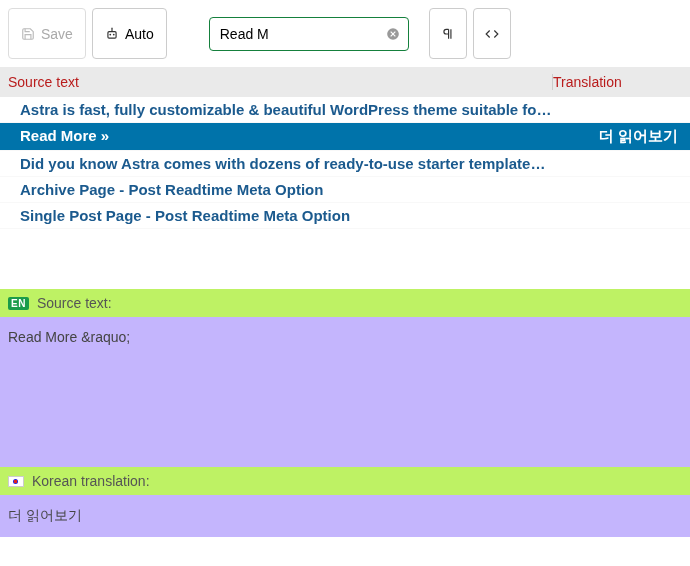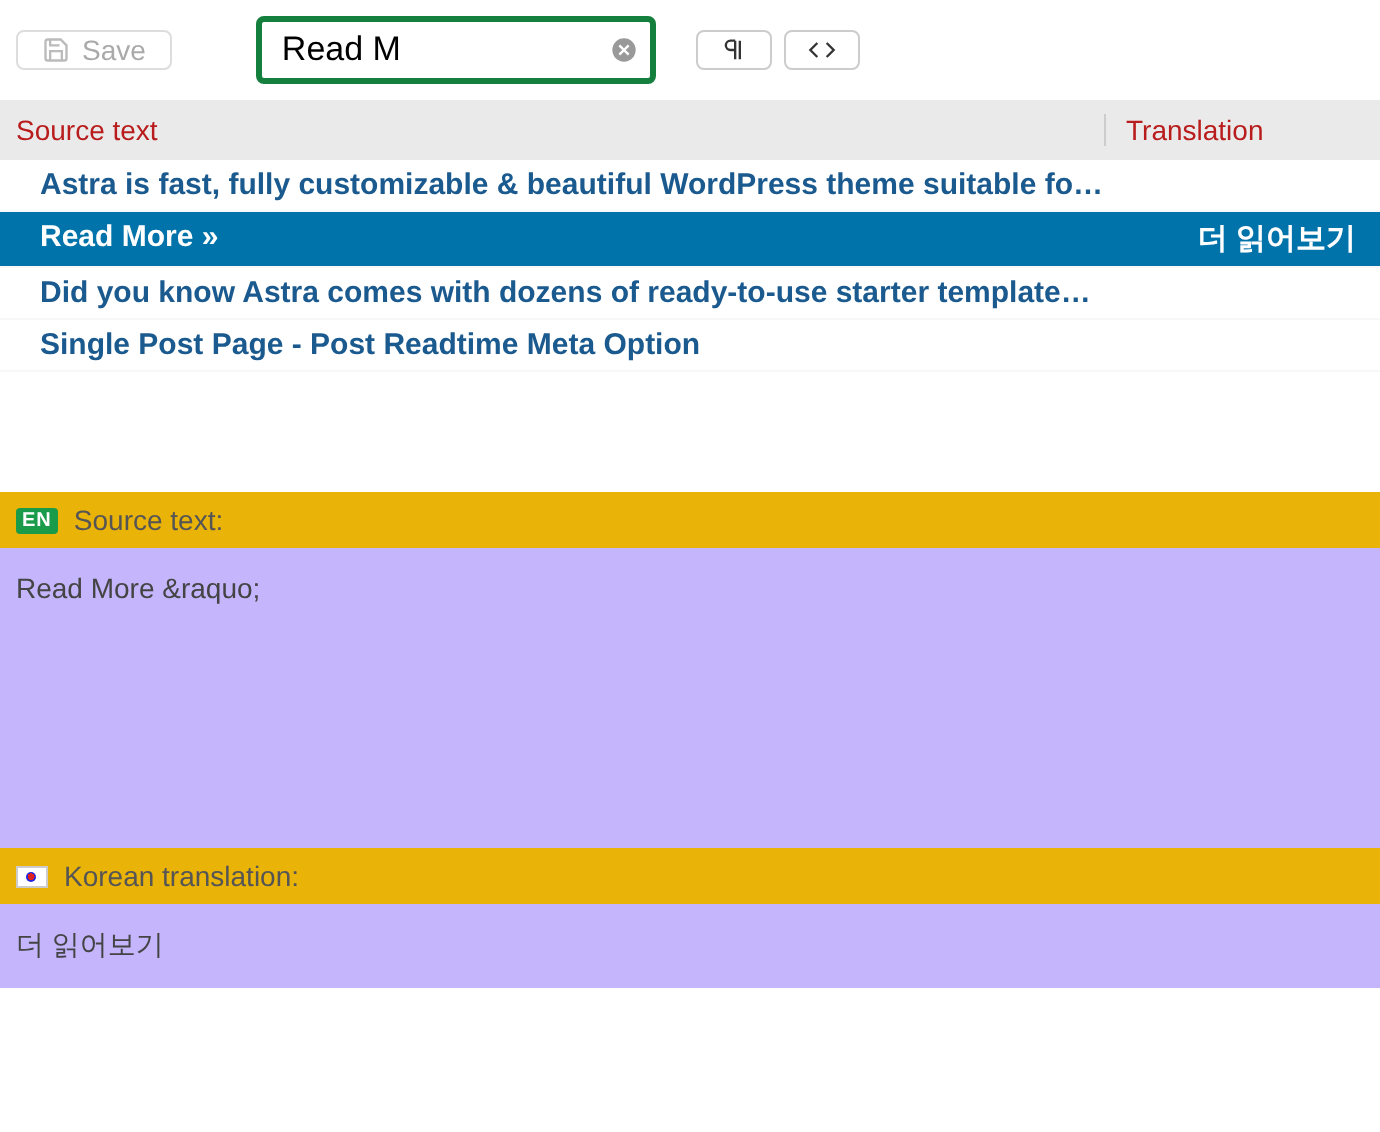--- a/index.html
+++ b/index.html
@@ -1,42 +1,42 @@
 <!DOCTYPE html>
 <html><head>
 <meta charset="utf-8">
 <style>
   * { box-sizing: border-box; margin: 0; padding: 0; }
   body { font-family: "Segoe UI", -apple-system, sans-serif; font-size: 14px; color: #333; background: #fff; width: 690px; }
   
   .toolbar { display: flex; align-items: center; gap: 6px; padding: 8px 8px; background: #fff; }
-  .btn { display: inline-flex; align-items: center; gap: 6px; padding: 6px 12px; border: 1px solid #ccc; border-radius: 4px; background: #fff; font-size: 14px; cursor: pointer; height: 20px; }
+  .btn { display: inline-flex; align-items: center; gap: 6px; padding: 6px 12px; border: 1px solid #ccc; border-radius: 4px; background: #fff; font-size: 14px; cursor: pointer; height: 51px; }
   .btn.disabled { color: #aaa; border-color: #ddd; cursor: default; }
   .btn .ico { display: inline-flex; width: 14px; height: 14px; align-items: center; justify-content: center; }
   .btn.icon-only { padding: 6px 10px; width: 38px; justify-content: center; }
   
   .search-wrap { position: relative; margin-left: 36px; flex: 0 0 200px; }
-  .search-input { width: 100%; padding: 7px 30px 7px 10px; border: 3px solid #15803d; border-radius: 4px; font-size: 17px; height: 34px; }
+  .search-input { width: 100%; padding: 7px 30px 7px 10px; border: 1px solid #15803d; border-radius: 4px; font-size: 14px; height: 34px; }
   .search-clear { position: absolute; right: 8px; top: 50%; transform: translateY(-50%); width: 16px; height: 16px; display: flex; align-items: center; justify-content: center; cursor: pointer; color: #888; }
   
   .right-btns { margin-left: 14px; display: flex; gap: 6px; }
   
   .table-header { display: flex; background: #eaeaea; padding: 7px 8px; font-size: 14px; color: #b91c1c; }
   .table-header .col-source { flex: 1; }
-  .table-header .col-trans { width: 130px; text-align: left; border-left: 1px solid #ccc; padding-left: 10px; }
+  .table-header .col-trans { width: 130px; text-align: left; border-left: 1px solid #ccc; }
   
   .rows { }
   .row { display: flex; padding: 4px 8px 4px 20px; font-weight: 600; color: #1b5a8e; border-bottom: 1px solid #f8f8f8; cursor: pointer; font-size: 15px; }
   .row .src { flex: 1; white-space: nowrap; overflow: hidden; text-overflow: ellipsis; }
   .row .tr { width: 130px; text-align: right; padding-right: 4px; }
   .row.selected { background: #0073aa; color: #fff; }
   
   .gap { height: 60px; background: #fff; }
   
-  .panel-header { background: #eab308; padding: 6px 8px; display: flex; align-items: center; gap: 8px; font-size: 14px; color: #555; text-align: center; }
+  .panel-header { background: #bef264; padding: 6px 8px; display: flex; align-items: center; gap: 8px; font-size: 14px; color: #555; text-align: center; }
   .badge-en { background: #1a9b4a; color: #fff; font-size: 10px; font-weight: bold; padding: 1px 3px; border-radius: 2px; letter-spacing: 0.5px; }
   .flag-kr { width: 16px; height: 11px; background: #fff; border: 1px solid #ccc; position: relative; display: inline-block; }
   .flag-kr::after { content: ''; position: absolute; top: 2px; left: 4px; width: 5px; height: 5px; background: radial-gradient(circle, #d22 50%, #22d 50%); border-radius: 50%; }
   
   .panel-body { padding: 12px 8px; min-height: 150px; background: #c4b5fd; color: #444; font-size: 14px; }
   .panel-body.trans { min-height: 40px; }
   
   svg { display: block; }
 </style>
 </head>
@@ -45,20 +45,32 @@
 <div class="toolbar">
   <button class="btn disabled">
     <span class="ico">
       <svg width="14" height="14" viewBox="0 0 24 24" fill="none" stroke="#bbb" stroke-width="2">
           <path d="M19 21H5a2 2 0 0 1-2-2V5a2 2 0 0 1 2-2h11l5 5v11a2 2 0 0 1-2 2z"></path>
           <polyline points="17 21 17 13 7 13 7 21"></polyline>
           <polyline points="7 3 7 8 15 8"></polyline>
         </svg>
     </span>
     <span>Save</span>
+  </button>
+  <button class="btn">
+    <span class="ico">
+      <svg width="14" height="14" viewBox="0 0 24 24" fill="#333">
+          <rect x="5" y="8" width="14" height="11" rx="2" fill="none" stroke="#333" stroke-width="2"></rect>
+          <circle cx="9" cy="13" r="1.5"></circle>
+          <circle cx="15" cy="13" r="1.5"></circle>
+          <line x1="12" y1="2" x2="12" y2="8" stroke="#333" stroke-width="2"></line>
+          <circle cx="12" cy="2" r="1"></circle>
+        </svg>
+    </span>
+    <span>Auto</span>
   </button>
 
   <div class="search-wrap">
     <input class="search-input" type="text" value="Read M" style="">
     <span class="search-clear">
       <svg width="14" height="14" viewBox="0 0 24 24" fill="#999">
           <circle cx="12" cy="12" r="10"></circle>
           <line x1="8" y1="8" x2="16" y2="16" stroke="#fff" stroke-width="2"></line>
           <line x1="16" y1="8" x2="8" y2="16" stroke="#fff" stroke-width="2"></line>
         </svg>
@@ -96,20 +108,24 @@
     </div>
     <div class="row selected">
       <div class="src">Read More »</div>
       <div class="tr">더 읽어보기</div>
     </div>
     <div class="row">
       <div class="src">Did you know Astra comes with dozens of ready-to-use starter templates? I…</div>
       <div class="tr"></div>
     </div>
     <div class="row">
+      <div class="src">Archive Page - Post Readtime Meta Option</div>
+      <div class="tr"></div>
+    </div>
+    <div class="row">
       <div class="src">Single Post Page - Post Readtime Meta Option</div>
       <div class="tr"></div>
     </div>
   </div>
 
 <div class="gap"></div>
 
 <div class="panel-header">
   <span class="badge-en">EN</span>
   <span>Source text:</span>

